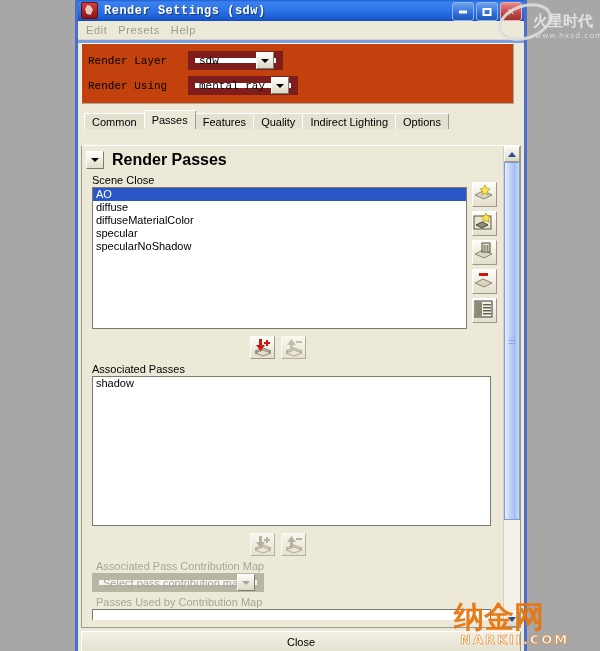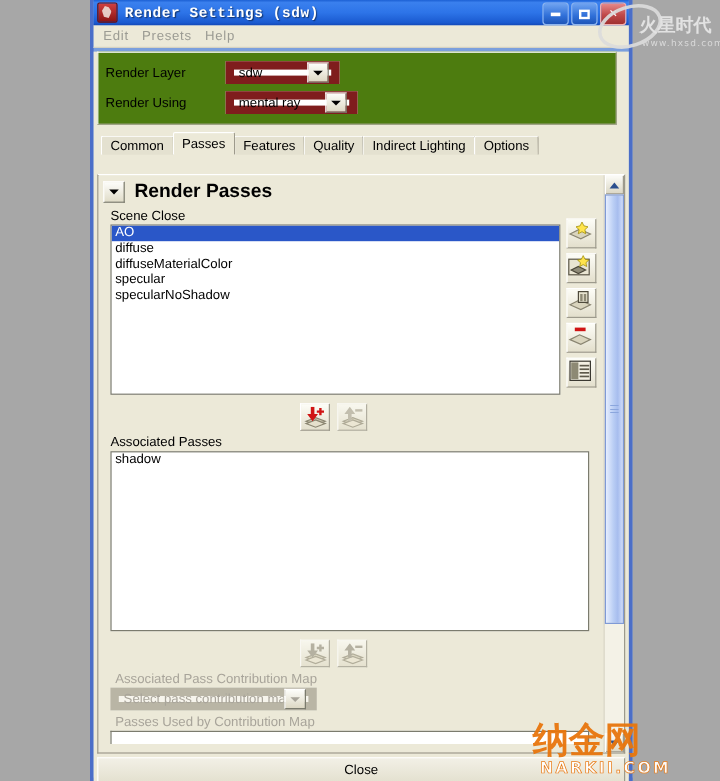--- a/index.html
+++ b/index.html
@@ -72,22 +72,23 @@
     background:#ece9d8;
     padding:0;
     height:calc(651px - 21px - 18px);
     box-sizing:border-box;
     position:relative;
   }
   #top-panel{
     margin:3px 10px 0 3px;
     border:1px solid #fff;
     border-right-color:#aca899;border-bottom-color:#aca899;
-    background:#4d7c0f;
+    background:#c2410c;
     padding:6px 4px 7px 4px;
+    font-family:Liberation Mono, monospace;
   }
   .field-row{display:flex;align-items:center;height:21px;margin-bottom:4px;}
   .field-row:last-child{margin-bottom:0;}
   .field-label{width:100px;color:#000;font-size:11px;padding-left:2px;}
   .combo{
     height:19px;background:#fff;border:7px solid #7f1d1d;
     display:flex;align-items:center;box-sizing:border-box;
     position:relative;
   }
   .combo .val{padding-left:4px;font-size:11px;color:#000;flex:1;white-space:nowrap;overflow:hidden;}
@@ -202,21 +203,21 @@
   #close-button{
     width:100%;height:100%;
     background:linear-gradient(to bottom,#f2f0e6,#e4e1d0);
     border:1px solid #fff;border-right-color:#9d9a8c;border-bottom-color:#9d9a8c;
     display:flex;align-items:center;justify-content:center;
     font-size:11px;color:#000;box-sizing:border-box;
   }
   
   .wm{position:absolute;pointer-events:none;}
   #wm-top{right:0;top:0;width:105px;height:44px;opacity:.92;}
-  #wm-bottom{right:10px;bottom:2px;width:148px;height:54px;opacity:.95;}
+  #wm-bottom{right:0;bottom:2px;width:148px;height:54px;opacity:.95;}
 </style>
 </head>
 <body>
 
 <div id="window">
 
   <div id="titlebar">
     <div id="app-icon"></div>
     <div id="title-text">Render Settings (sdw)</div>
     <div id="win-buttons">

